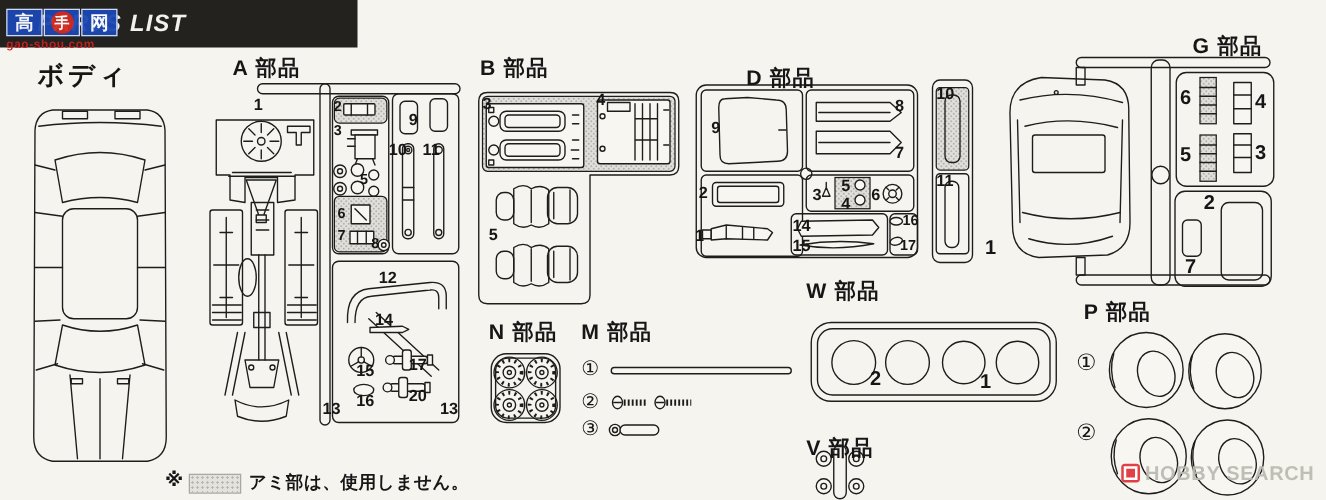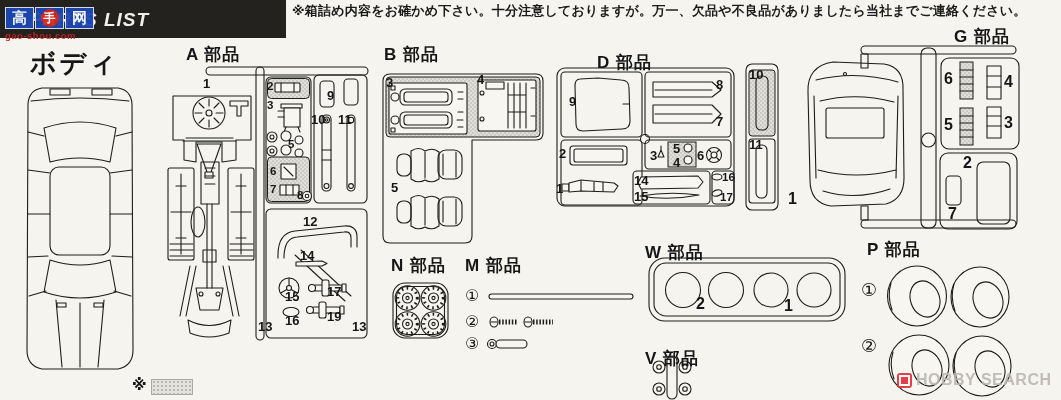--- a/index.html
+++ b/index.html
@@ -21,30 +21,30 @@
   .hdr-notes{position:absolute;left:292px;top:3px;z-index:2;font-size:13px;font-weight:600;
              line-height:16px;color:#1a1a19;letter-spacing:0.2px;}
   .gs-wm{position:absolute;left:5px;top:7px;z-index:4;opacity:0.95;}
   .gs-tiles{display:flex;gap:1px;}
   .gs-tile{width:29px;height:22px;background:#1c47b4;color:#fff;font-weight:bold;font-size:15px;
            display:flex;align-items:center;justify-content:center;border:1px solid #dfe4f6;box-sizing:border-box;}
   .gs-tile.mid{background:#1c47b4;position:relative;}
   .gs-ball{width:18px;height:18px;border-radius:50%;background:#d22a22;color:#fff;font-size:12px;
            display:flex;align-items:center;justify-content:center;font-weight:bold;}
   .gs-domain{font-size:9.5px;font-weight:bold;color:#c42222;margin-top:1px;letter-spacing:0.5px;}
-  .hs-wm{position:absolute;left:897px;top:371px;z-index:4;display:flex;align-items:center;gap:4px;opacity:0.92;}
+  .hs-wm{position:absolute;left:897px;top:371px;z-index:4;display:flex;gap:4px;opacity:0.92;}
   .hs-icon{width:15px;height:15px;background:#df3138;border-radius:3px;box-sizing:border-box;
            display:flex;align-items:center;justify-content:center;}
   .hs-icon-inner{width:7px;height:7px;border:2px solid #fff;}
   .hs-text{font-size:16px;font-weight:800;color:#bcb9b1;letter-spacing:0.5px;}
   .fn-box{position:absolute;left:151px;top:379px;width:40px;height:14px;z-index:3;border:1px solid #a9a8a2;
           background-image:radial-gradient(#b9b8b2 0.8px,#e3e2dc 0.9px);background-size:4px 4px;}
   .fn-marker{font-size:15px;font-weight:600;}
   .fn-text{font-size:14px;font-weight:600;letter-spacing:0.5px;}
-  .body-title{font-size:26px;font-weight:600;letter-spacing:3px;}
+  .body-title{font-size:21px;font-weight:600;letter-spacing:3px;}
 </style>
 </head>
 <body>
 
 <div class="stage">
 
   <svg class="art" width="1061" height="400" viewBox="0 0 1061 400">
     <defs>
       <pattern id="ht" width="4" height="4" patternUnits="userSpaceOnUse">
         <rect width="4" height="4" fill="#e0dfd9"></rect>
@@ -333,61 +333,60 @@
       <ellipse class="wh" cx="982" cy="366" rx="29" ry="30"></ellipse>
       <ellipse class="ln" cx="990" cy="369" rx="14.5" ry="18.5" transform="rotate(-20 990 369)"></ellipse>
       <path class="ln" d="M957,380 Q952,366 956,353"></path>
     </g>
   </svg>
 
   <div class="hdr-bar">
     <span class="hdr-title">PARTS LIST</span>
   </div>
   <div class="hdr-notes">
-    <div>※箱詰め内容をお確かめ下さい。十分注意しておりますが。万一、欠品や不良品がありましたら当社までご連絡ください。</div>
   </div>
 
   <div class="gs-wm">
     <div class="gs-tiles">
       <div class="gs-tile">高</div>
       <div class="gs-tile mid">
         <div class="gs-ball">手</div>
       </div>
       <div class="gs-tile">网</div>
     </div>
     <div class="gs-domain">gao-shou.com</div>
   </div>
 
   <div class="lbl body-title" style="left:30px;top:50px">ボディ</div>
   <div class="lbl st" style="left:186px;top:46px">A 部品</div>
   <div class="lbl st" style="left:384px;top:46px">B 部品</div>
   <div class="lbl st" style="left:597px;top:54px">D 部品</div>
   <div class="lbl st" style="left:954px;top:28px">G 部品</div>
   <div class="lbl st" style="left:391px;top:257px">N 部品</div>
   <div class="lbl st" style="left:465px;top:257px">M 部品</div>
-  <div class="lbl st" style="left:645px;top:244px">W 部品</div>
+  <div class="lbl st" style="left:645px;top:224px">W 部品</div>
   <div class="lbl st" style="left:645px;top:350px">V 部品</div>
   <div class="lbl st" style="left:867px;top:241px">P 部品</div>
 
   <div class="lbl pn" style="left:203px;top:77px">1</div>
   <div class="lbl pn-sm" style="left:267px;top:81px">2</div>
   <div class="lbl pn-sm" style="left:267px;top:100px">3</div>
   <div class="lbl pn-sm" style="left:288px;top:139px">5</div>
   <div class="lbl pn-sm" style="left:270px;top:166px">6</div>
   <div class="lbl pn-sm" style="left:270px;top:184px">7</div>
   <div class="lbl pn-sm" style="left:297px;top:190px">8</div>
   <div class="lbl pn" style="left:327px;top:89px">9</div>
   <div class="lbl pn" style="left:311px;top:113px">10</div>
   <div class="lbl pn" style="left:338px;top:113px">11</div>
   <div class="lbl pn" style="left:303px;top:215px">12</div>
   <div class="lbl pn" style="left:300px;top:249px">14</div>
   <div class="lbl pn" style="left:285px;top:290px">15</div>
   <div class="lbl pn" style="left:285px;top:314px">16</div>
   <div class="lbl pn" style="left:327px;top:285px">17</div>
-  <div class="lbl pn" style="left:327px;top:310px">19</div>
+  <div class="lbl pn" style="left:327px;top:310px">20</div>
   <div class="lbl pn" style="left:258px;top:320px">13</div>
   <div class="lbl pn" style="left:352px;top:320px">13</div>
 
   <div class="lbl pn" style="left:386px;top:76px">3</div>
   <div class="lbl pn" style="left:477px;top:73px">4</div>
   <div class="lbl pn" style="left:391px;top:181px">5</div>
 
   <div class="lbl pn" style="left:569px;top:95px">9</div>
   <div class="lbl pn" style="left:716px;top:78px">8</div>
   <div class="lbl pn" style="left:716px;top:115px">7</div>
@@ -417,20 +416,21 @@
 
   <div class="lbl pc" style="left:465px;top:288px">①</div>
   <div class="lbl pc" style="left:465px;top:314px">②</div>
   <div class="lbl pc" style="left:465px;top:336px">③</div>
 
   <div class="lbl pc" style="left:861px;top:281px;font-size:18px">①</div>
   <div class="lbl pc" style="left:861px;top:337px;font-size:18px">②</div>
 
   <div class="lbl fn-marker" style="left:132px;top:377px">※</div>
   <div class="fn-box"></div>
+  <div class="lbl fn-text" style="left:199px;top:378px">アミ部は、使用しません。</div>
 
   <div class="hs-wm">
     <div class="hs-icon">
         <div class="hs-icon-inner"></div>
       </div>
     <span class="hs-text">HOBBY SEARCH</span>
   </div>
 
 </div>
 

